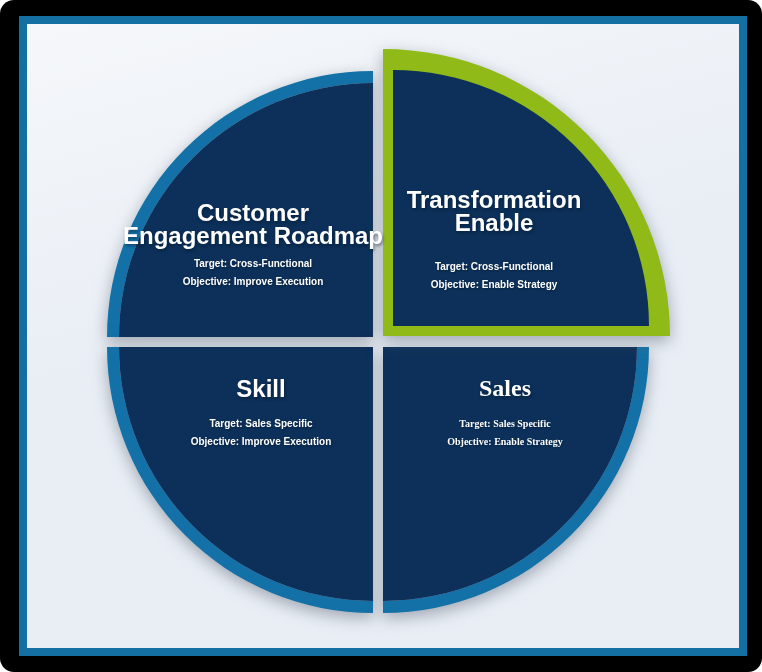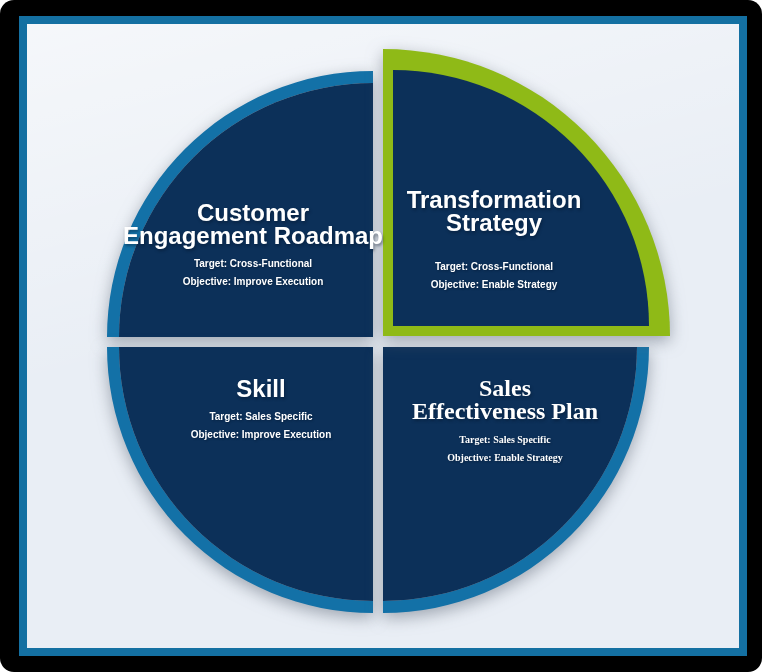--- a/index.html
+++ b/index.html
@@ -32,21 +32,21 @@
   .q-details{
     font-size:10px;font-weight:700;line-height:18px;
     text-shadow:1px 1px 2px rgba(5,20,40,.45);
   }
   .tl{left:118px;top:201px;}
   .tr{left:359px;top:188px;}
   .bl{left:126px;top:377px;}
   .br{left:370px;top:377px;font-family:Liberation Serif, serif;}
   .tl .q-details{margin-top:8px;}
   .tr .q-details{margin-top:24px;}
-  .bl .q-details,.br .q-details{margin-top:8px;}
+  .bl .q-details,.br .q-details{margin-top:15px;}
 </style>
 </head>
 <body>
 
 <div class="canvas">
   <div class="frame"></div>
 
   <svg class="diagram" viewBox="0 0 762 672">
 
     <g class="wedge">
@@ -77,41 +77,40 @@
     </div>
     <div class="q-details">
       <div>Target: Cross-Functional</div>
       <div>Objective: Improve Execution</div>
     </div>
   </div>
 
   <div class="qtext tr">
     <div class="q-title">
       <span>Transformation</span><br>
-      <span>Strategy</span>
+      <span>Enable</span>
     </div>
     <div class="q-details">
       <div>Target: Cross-Functional</div>
       <div>Objective: Enable Strategy</div>
     </div>
   </div>
 
   <div class="qtext bl">
     <div class="q-title">
       <span>Skill</span><br>
     </div>
     <div class="q-details">
       <div>Target: Sales Specific</div>
       <div>Objective: Improve Execution</div>
     </div>
   </div>
 
   <div class="qtext br">
     <div class="q-title">
       <span>Sales</span><br>
-      <span>Effectiveness Plan</span>
     </div>
     <div class="q-details">
       <div>Target: Sales Specific</div>
       <div>Objective: Enable Strategy</div>
     </div>
   </div>
 </div>
 
 </body></html>

